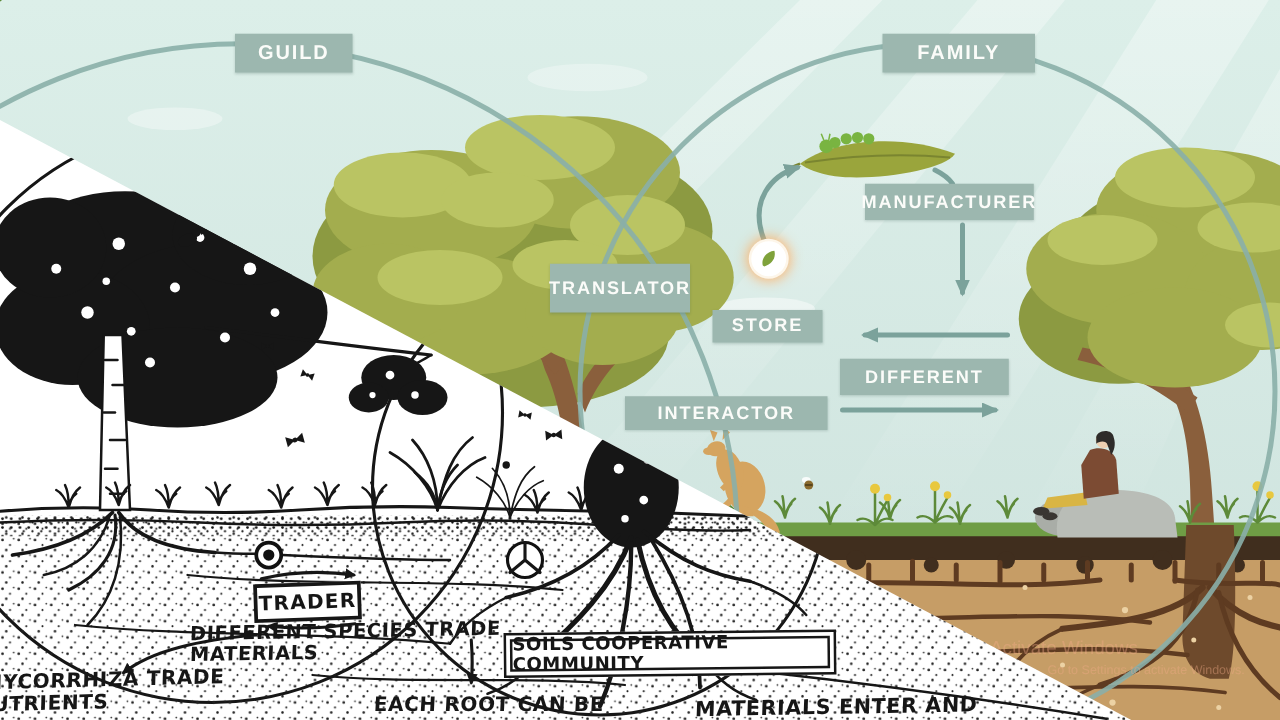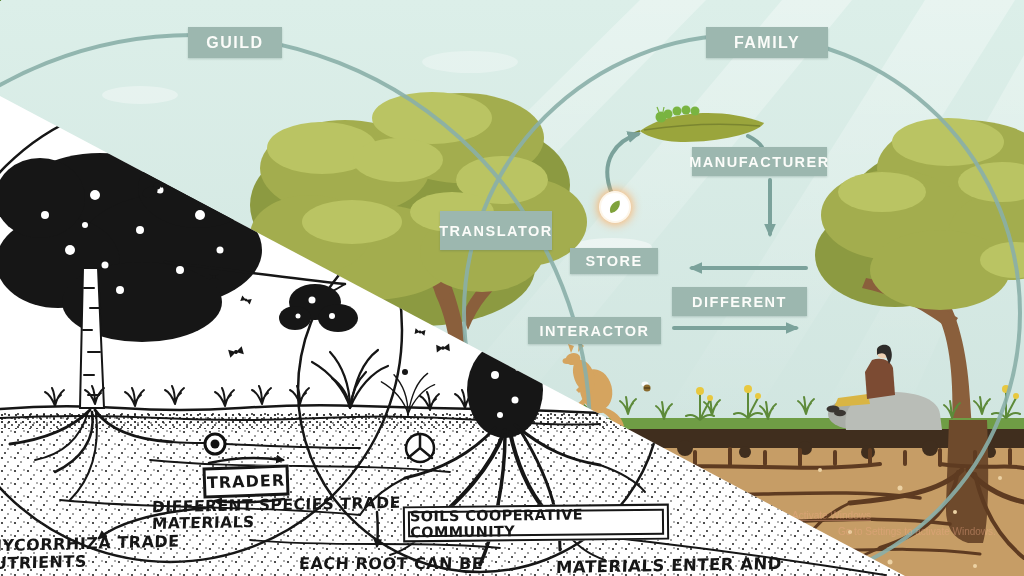--- a/index.html
+++ b/index.html
@@ -18,21 +18,21 @@
   .cd{fill:var(--canopy_dark);} .cm{fill:var(--canopy_mid);} .cl{fill:var(--canopy_light);}
   .tr{fill:var(--trunk);} .trd{fill:var(--trunk_dark);}
   .rootp{stroke:var(--root);fill:none;stroke-linecap:round;}
   .gt{stroke:var(--grass_dark);stroke-width:2;fill:none;stroke-linecap:round;}
   .vennc{stroke:var(--circle_stroke);stroke-width:4;fill:none;opacity:.9;}
   .flowarrow{stroke:var(--arrow);stroke-width:4;fill:none;stroke-linecap:round;}
   #leafcycle-icon{width:28px;height:28px;border-radius:50%;background:#fff;
      box-shadow:0 0 0 2px #fdf6ea,0 0 9px 4px rgba(255,175,100,.8);
      display:flex;align-items:center;justify-content:center;}
   #watermark{color:#f0aa87;opacity:.42;line-height:1;}
-  #watermark .w1{font-size:10px;text-decoration:underline;}
+  #watermark .w1{font-size:15px;}
   #watermark .w2{font-size:10px;}
   
   #sketch-layer{position:absolute;inset:0;background:#fff;
       clip-path:polygon(0 96px,905px 576px,0 576px);}
   .ink-s{stroke:var(--ink);fill:none;stroke-linecap:round;}
   .ink-f{fill:var(--ink);}
   .sk-text{position:absolute;color:var(--ink);font-family:"DejaVu Sans",sans-serif;
       font-weight:700;letter-spacing:.5px;white-space:nowrap;transform:skewX(-3deg);}
   #trader-box{position:absolute;left:203px;top:466px;width:86px;height:31px;
       border:3px solid var(--ink);background:#fff;transform:rotate(-2deg);
@@ -281,21 +281,21 @@
       </div>
     <div class="lbl sm" style="left:440px;top:211px;width:112px;height:39px">
         <span>TRANSLATOR</span>
       </div>
     <div class="lbl sm" style="left:570px;top:248px;width:88px;height:26px">
         <span>STORE</span>
       </div>
     <div class="lbl sm" style="left:672px;top:287px;width:135px;height:29px">
         <span>DIFFERENT</span>
       </div>
-    <div class="lbl sm" style="left:528px;top:317px;width:133px;height:27px">
+    <div class="lbl sm" style="left:500px;top:317px;width:162px;height:27px">
         <span>INTERACTOR</span>
       </div>
 
     <div id="leafcycle-icon" class="abs" style="left:601px;top:193px">
       <svg width="16" height="16" viewBox="0 0 16 16">
         <path d="M2,12 C2,6 8,2 14,3 C14,9 9,13 3,13 Z" fill="#7fa23b" transform="rotate(-15 8 8)"></path>
       </svg>
     </div>
 
     <div id="watermark" class="abs" style="left:792px;top:511px">

